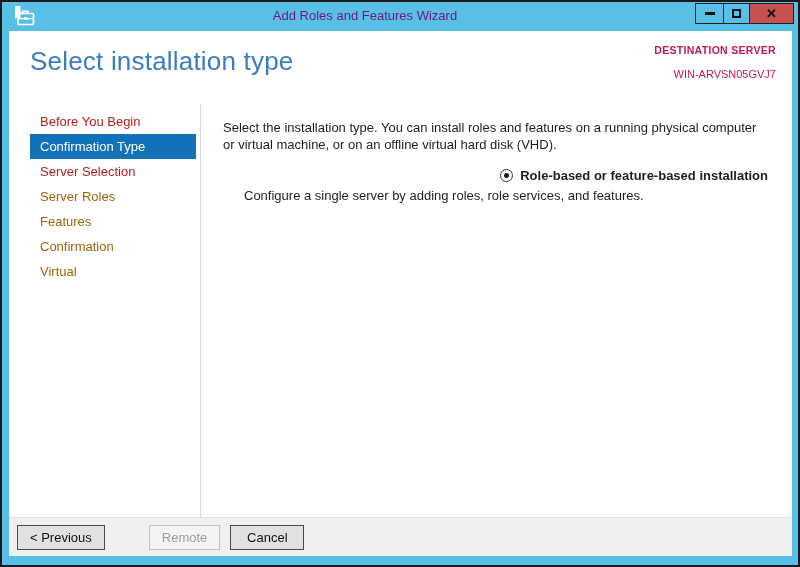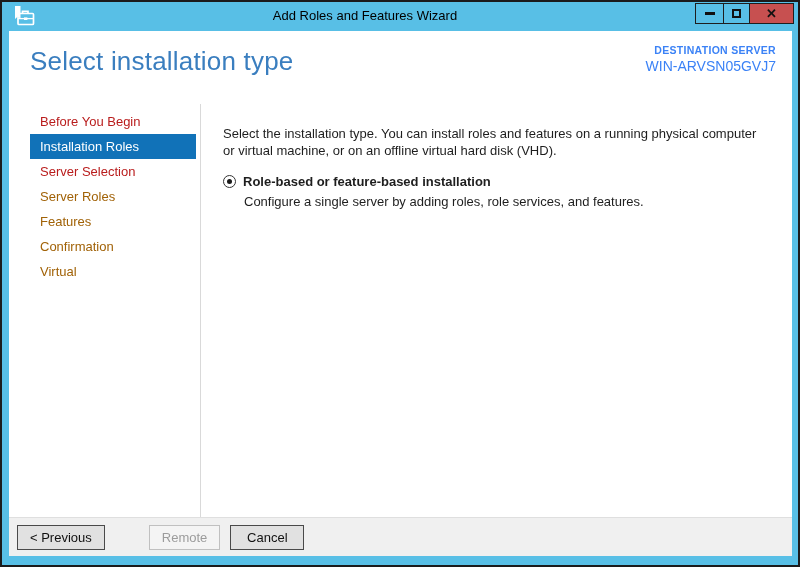--- a/index.html
+++ b/index.html
@@ -11,21 +11,21 @@
     -webkit-font-smoothing:antialiased;
   }
   .window { position:absolute; inset:2px; background:#58bfe6; }
 
   
   .titlebar { position:relative; height:27px; }
   .app-icon { position:absolute; left:11px; top:3px; width:22px; height:22px; }
   .win-title {
     position:absolute; left:60px; right:130px; top:0; height:27px;
     display:flex; align-items:center; justify-content:center;
-    font-size:13px; color:#000000; white-space:nowrap;
+    font-size:13px; color:#701a75; white-space:nowrap;
   }
   .window-controls { position:absolute; top:1px; right:4px; display:flex; }
   .wc-btn {
     height:21px; border:1px solid #1e1e1e; margin-left:-1px;
     display:flex; align-items:center; justify-content:center;
     background:transparent; cursor:pointer;
   }
   .wc-min { width:29px; }
   .wc-max { width:27px; }
   .wc-close { width:45px; background:#c75050; }
@@ -37,39 +37,39 @@
   .client {
     position:absolute; left:7px; right:6px; top:29px; bottom:9px;
     background:#ffffff; display:flex; flex-direction:column; overflow:hidden;
   }
 
   .header { position:relative; height:73px; flex:none; }
   .page-title {
     margin:0; padding:15px 0 0 21px;
     font-size:26px; font-weight:300; color:#3a7ebf; letter-spacing:0.2px;
   }
-  .destination { position:absolute; top:13px; right:16px; text-align:right; color:#3b82f6; }
+  .destination { position:absolute; top:13px; right:16px; text-align:right; color:#be185d; }
   .destination-label { font-size:10.5px; font-weight:bold; letter-spacing:0.3px; }
-  .destination-server { font-size:14px; margin-top:2px; }
+  .destination-server { font-size:11px; margin-top:12px; }
 
   .main { flex:1; display:flex; min-height:0; }
 
   .sidebar { width:192px; flex:none; border-right:1px solid #d9d9d9; padding-top:5px; }
   .nav-item {
     height:25px; line-height:25px; margin:0 4px 0 21px; padding-left:10px;
     font-size:13px; color:#b91c1c; cursor:pointer; white-space:nowrap;
   }
   .nav-item.selected { background:#1172b8; color:#ffffff; }
   .nav-item.disabled { color:#a16207; cursor:default; }
 
   .content { flex:1; padding:9px 24px 0 22px; font-size:13px; color:#1e1e1e; }
-  .intro { margin:12px 0 15px 0; line-height:17px; max-width:566px; }
+  .intro { margin:6px 0 15px 0; line-height:17px; max-width:566px; }
 
   .option { margin-bottom:15px; }
-  .option-head { display:flex; align-items:center; cursor:pointer; }
+  .option-head { display:flex; align-items:center; cursor:pointer;justify-content:flex-end; }
   .radio {
     width:13px; height:13px; flex:none; margin-right:7px;
     border:1px solid #333; border-radius:50%; background:#fff; position:relative;
   }
   .radio.checked::after {
     content:""; position:absolute; inset:3px; border-radius:50%; background:#1a1a1a;
   }
   .option-label { font-weight:bold; }
   .option-desc { margin:4px 0 0 21px; line-height:17px; max-width:556px; }
 
@@ -123,21 +123,21 @@
       <div class="destination">
         <div class="destination-label">DESTINATION SERVER</div>
         <div class="destination-server">WIN-ARVSN05GVJ7</div>
       </div>
     </div>
 
     <div class="main">
 
       <div class="sidebar">
         <div class="nav-item">Before You Begin</div>
-        <div class="nav-item selected">Installation Roles</div>
+        <div class="nav-item selected">Confirmation Type</div>
         <div class="nav-item">Server Selection</div>
         <div class="nav-item disabled">Server Roles</div>
         <div class="nav-item disabled">Features</div>
         <div class="nav-item disabled">Confirmation</div>
         <div class="nav-item disabled">Virtual</div>
       </div>
 
       <div class="content">
         <p class="intro">Select the installation type. You can install roles and features on a running physical computer or virtual machine, or on an offline virtual hard disk (VHD).</p>
 

